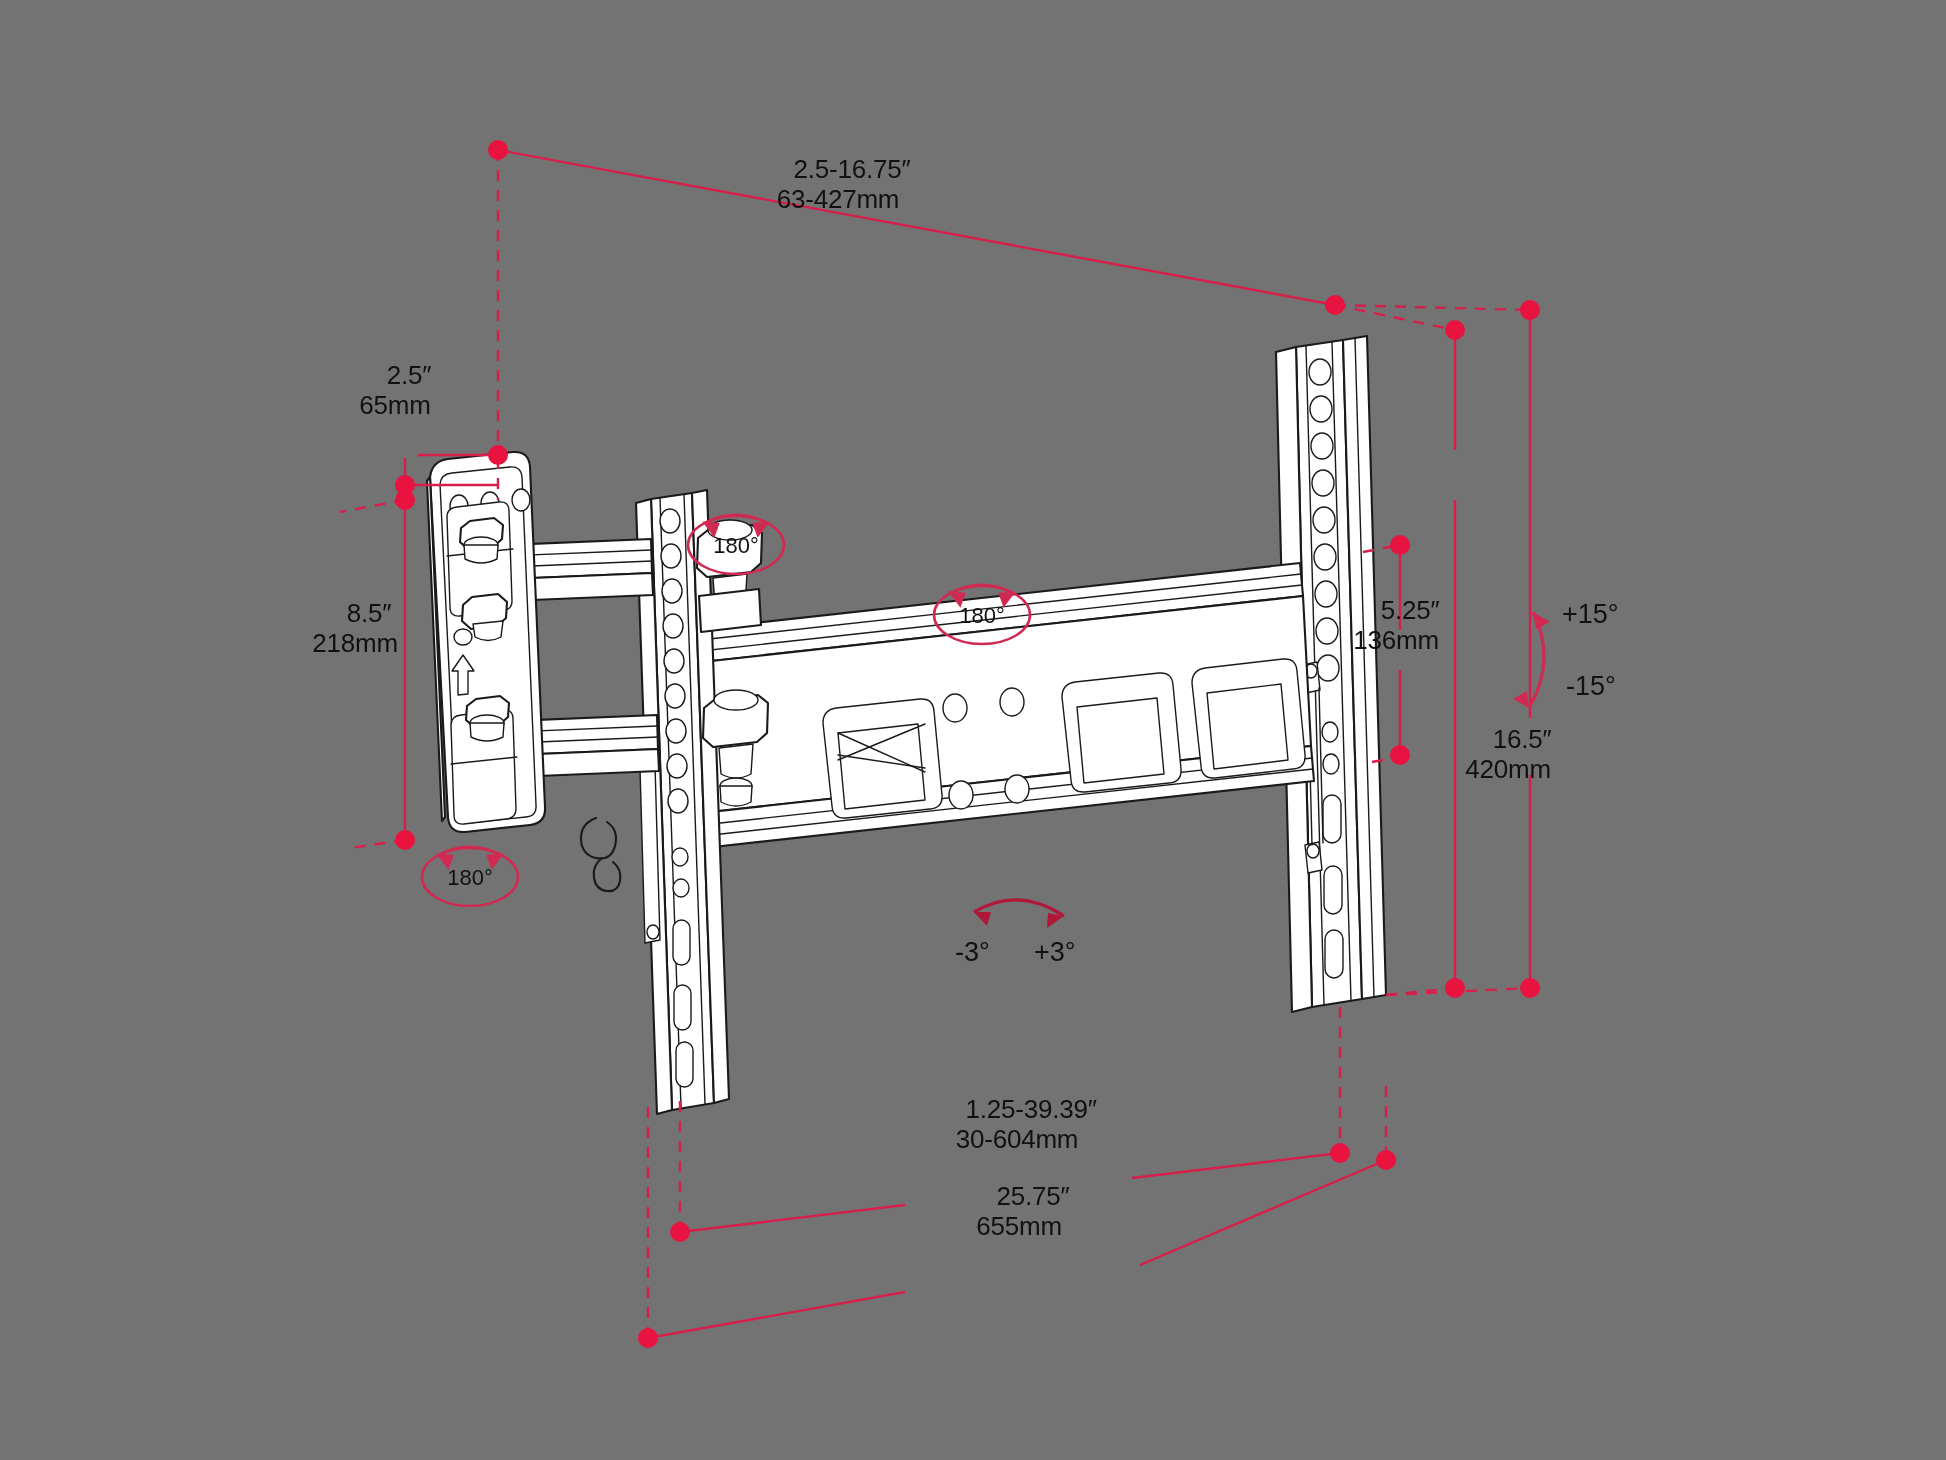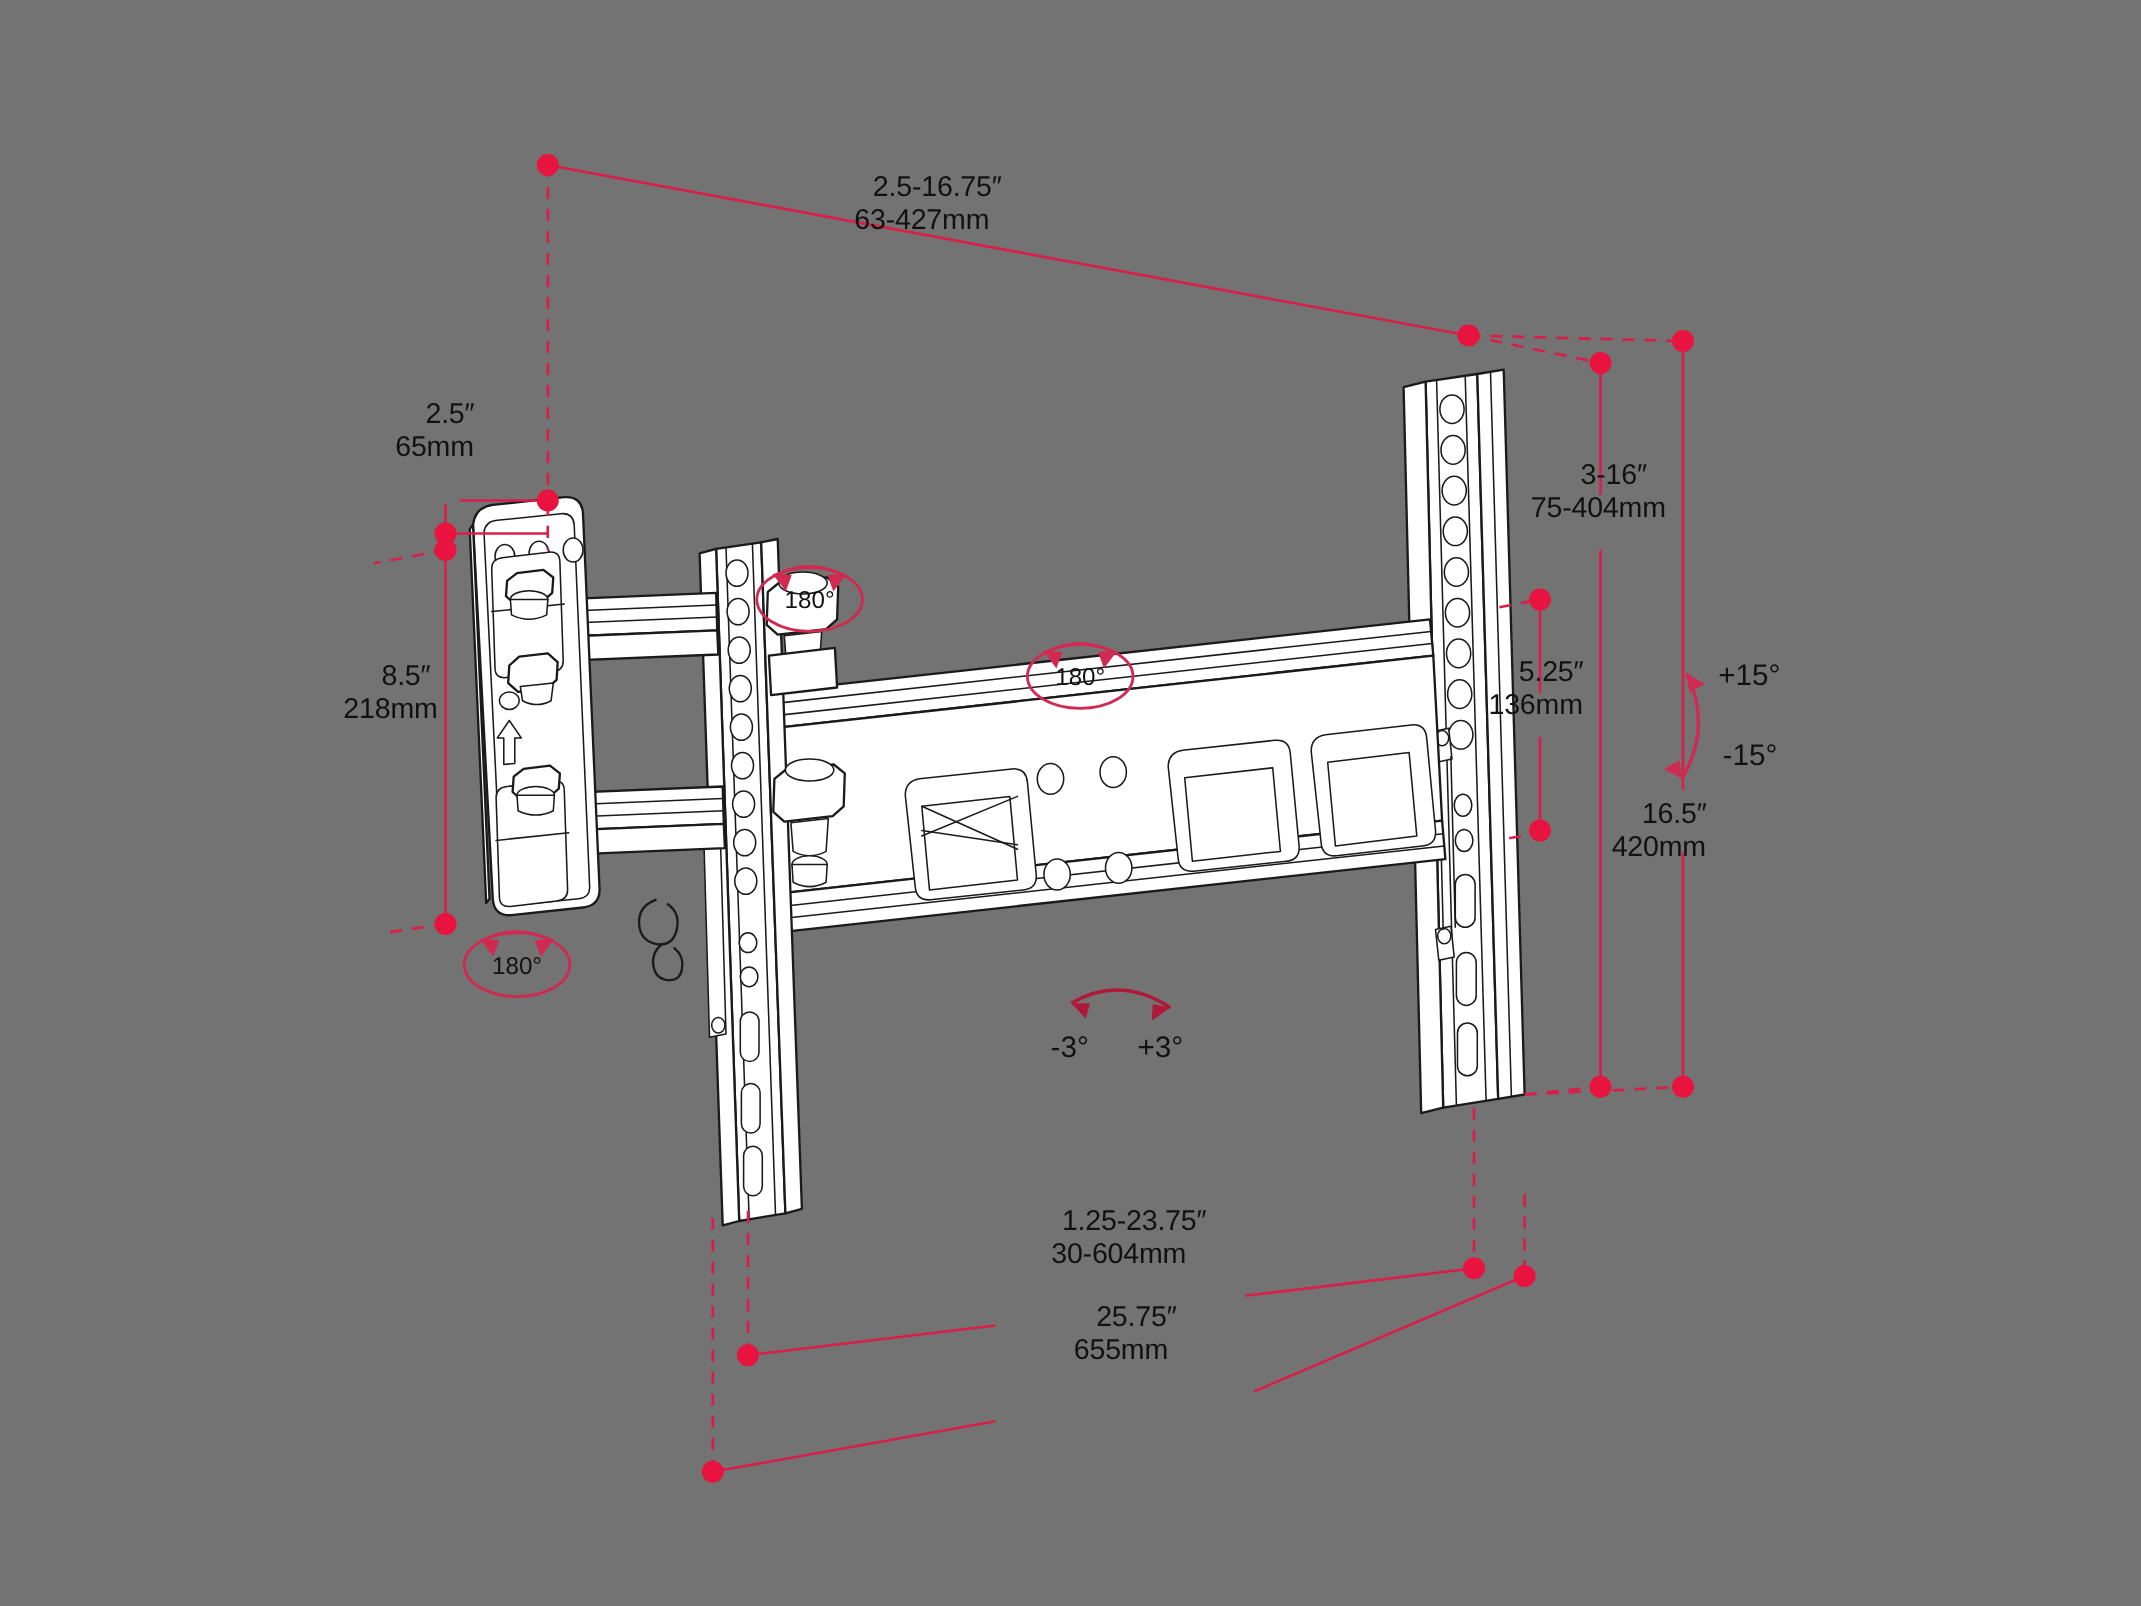--- a/index.html
+++ b/index.html
@@ -303,34 +303,31 @@
   </div>
 
   <div class="dimlabel" style="left:395px;top:406px;transform:translate(-50%,-50%);text-align:center;">
     <span>2.5″</span><span class="l2">65mm</span>
   </div>
 
   <div class="dimlabel" style="left:355px;top:644px;transform:translate(-50%,-50%);">
     <span>8.5″</span><span class="l2">218mm</span>
   </div>
 
-  <div class="dimlabel" style="left:1453px;top:462px;transform:translate(-50%,-50%);">
-    <span>3-16″</span><span class="l2">75-404mm</span>
-  </div>
 
   <div class="dimlabel" style="left:1396px;top:641px;transform:translate(-50%,-50%);">
     <span>5.25″</span><span class="l2">136mm</span>
   </div>
 
   <div class="dimlabel" style="left:1508px;top:770px;transform:translate(-50%,-50%);">
     <span>16.5″</span><span class="l2">420mm</span>
   </div>
 
   <div class="dimlabel" style="left:1017px;top:1140px;transform:translate(-50%,-50%);">
-    <span>1.25-23.75″</span><span class="l2">30-604mm</span>
+    <span>1.25-39.39″</span><span class="l2">30-604mm</span>
   </div>
 
   <div class="dimlabel" style="left:1019px;top:1227px;transform:translate(-50%,-50%);">
     <span>25.75″</span><span class="l2">655mm</span>
   </div>
 
   <div class="badgetext" style="left:736px;top:546px;transform:translate(-50%,-50%);">180°</div>
   <div class="badgetext" style="left:982px;top:616px;transform:translate(-50%,-50%);">180°</div>
   <div class="badgetext" style="left:470px;top:878px;transform:translate(-50%,-50%);">180°</div>
 

